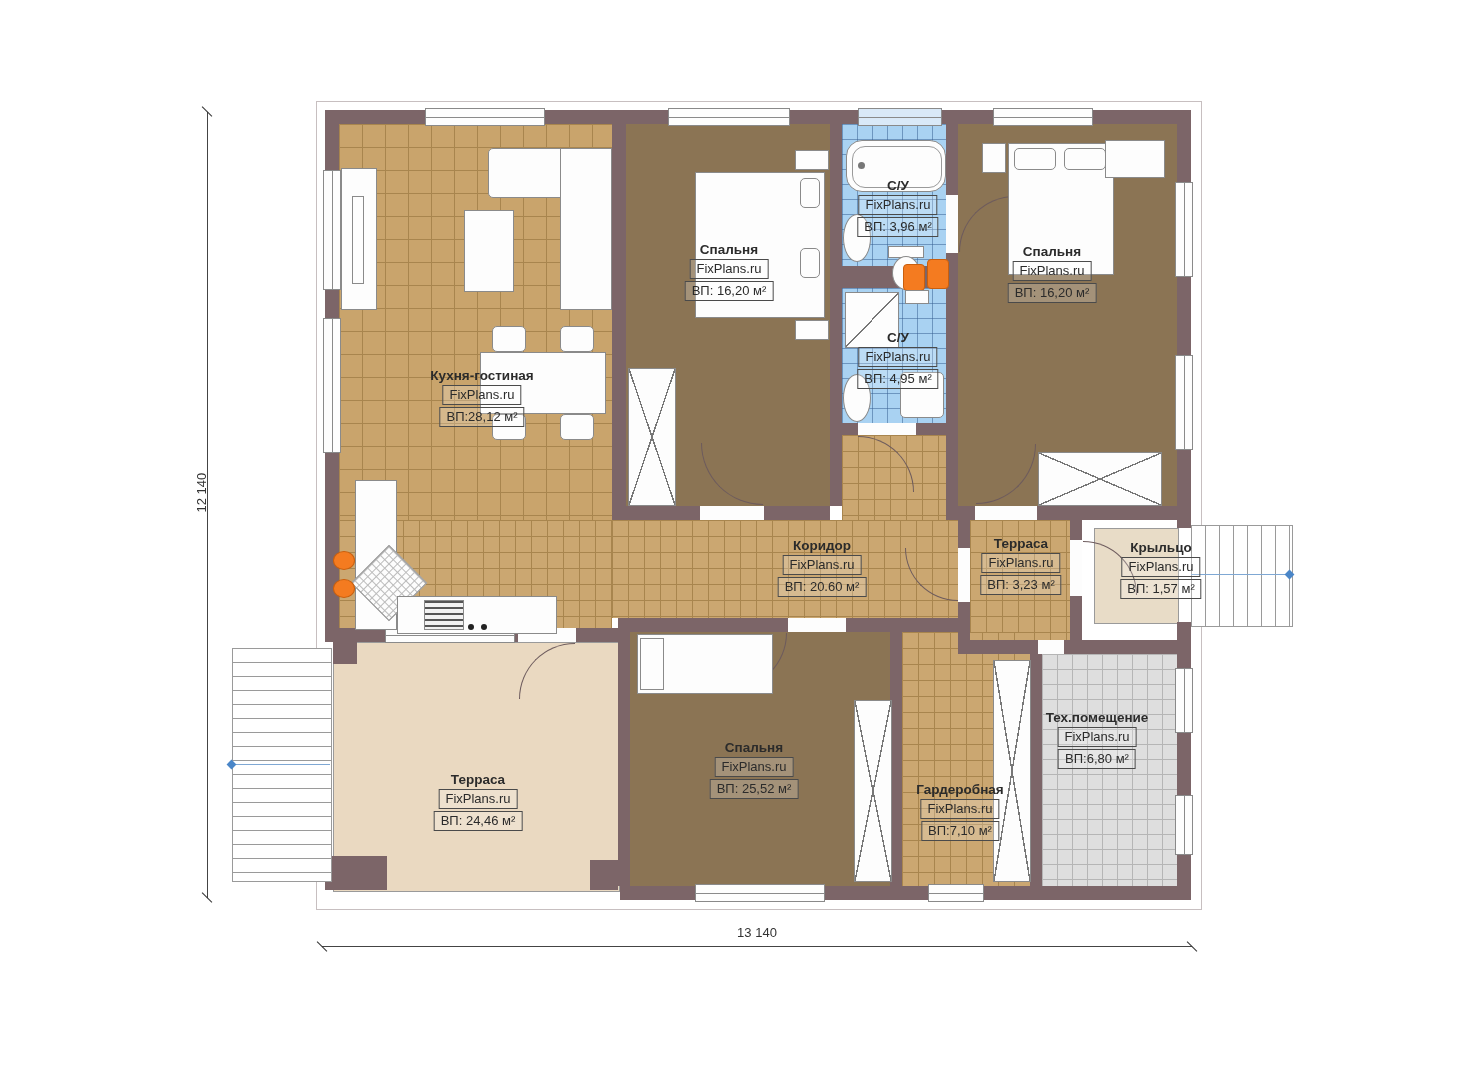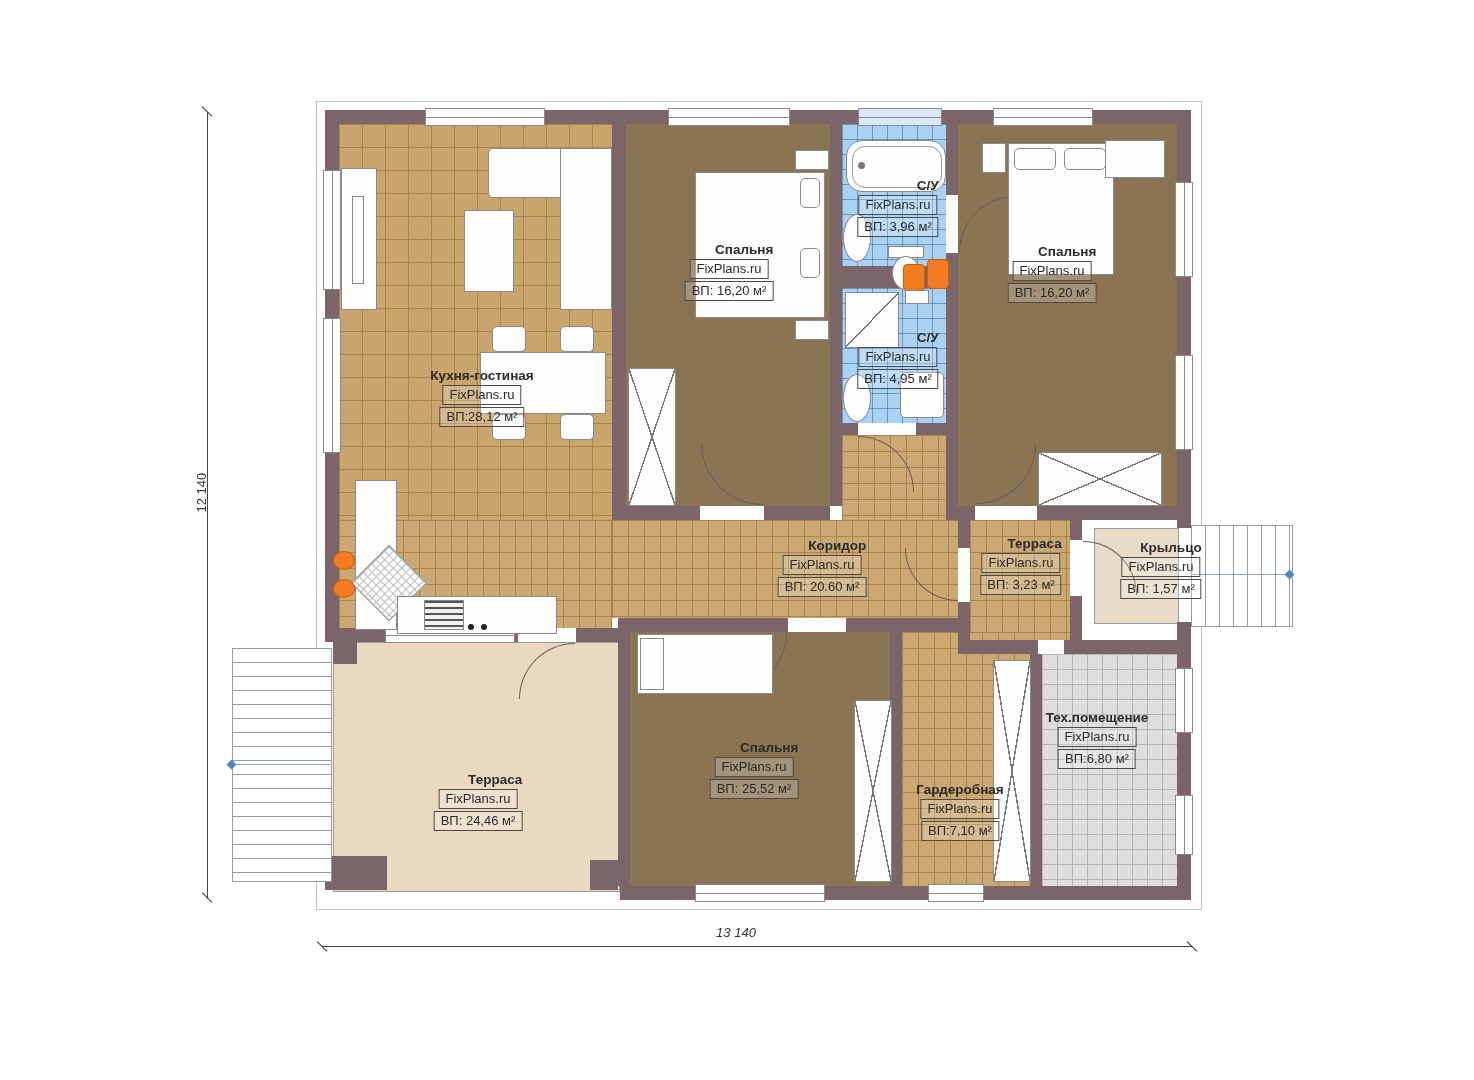--- a/index.html
+++ b/index.html
@@ -45,21 +45,21 @@
     linear-gradient(to bottom right, transparent calc(50% - .7px), #777 calc(50% - .7px), #777 calc(50% + .7px), transparent calc(50% + .7px));
     background-color:#fdfdfd;}
   .diag{background-image:linear-gradient(to bottom right, transparent calc(50% - .7px), #777 calc(50% - .7px), #777 calc(50% + .7px), transparent calc(50% + .7px));}
   .orange{background:#f47b20;border:1px solid #c95f0e;border-radius:4px;}
   .steps-h{position:absolute;border:1px solid #9a9a9a;background:
     repeating-linear-gradient(to bottom,#fff 0 13px,#9a9a9a 13px 14px);}
   .steps-v{position:absolute;border:1px solid #9a9a9a;background:
     repeating-linear-gradient(to right,#fff 0 13px,#9a9a9a 13px 14px);}
   .dot{position:absolute;width:7px;height:7px;background:#4a86c8;transform:rotate(45deg);}
   
-  .room-label{position:absolute;transform:translateX(-50%);text-align:right;z-index:30;}
+  .room-label{position:absolute;transform:translateX(-50%);text-align:center;z-index:30;}
   .room-name{font-size:13.5px;font-weight:bold;white-space:nowrap;color:#2b2b2b;}
   .lbl-box{display:inline-block;border:1px solid #4a4a4a;background:rgba(255,255,255,.22);
     font-size:13px;padding:0 6px;margin-top:2px;white-space:nowrap;color:#2b2b2b;line-height:18px;}
   .lbl-stack{display:flex;flex-direction:column;align-items:center;}
   
   .dim-line{position:absolute;background:#444;}
   .dim-text{position:absolute;font-size:13px;color:#333;white-space:nowrap;}
   .tick{position:absolute;width:14px;height:1px;background:#333;transform:rotate(45deg);}
   .blue-line{position:absolute;background:#7fa8d4;height:1px;}
 </style>
@@ -290,15 +290,15 @@
   </div>
 
   <div class="dim-line" style="left:207px;top:112px;width:1px;height:786px;"></div>
   <div class="tick" style="left:200px;top:111px;"></div>
   <div class="tick" style="left:200px;top:897px;"></div>
   <div class="dim-text" style="left:182px;top:505px;transform:rotate(-90deg) translateX(50%);transform-origin:center;">12 140</div>
 
   <div class="dim-line" style="left:322px;top:946px;width:870px;height:1px;"></div>
   <div class="tick" style="left:315px;top:946px;"></div>
   <div class="tick" style="left:1185px;top:946px;"></div>
-  <div class="dim-text" style="left:736px;top:925px;transform:translateX(-50%);font-style:italic;">13 140</div>
+  <div class="dim-text" style="left:757px;top:925px;transform:translateX(-50%);">13 140</div>
 
 </div>
 
 </body></html>

